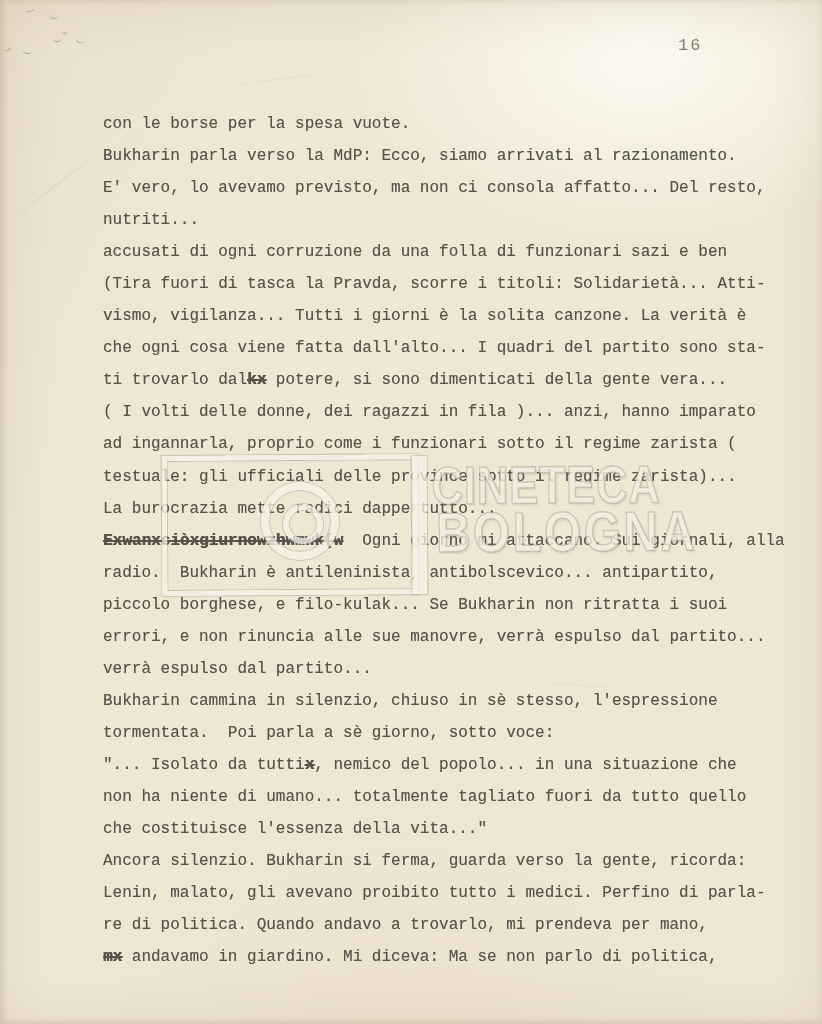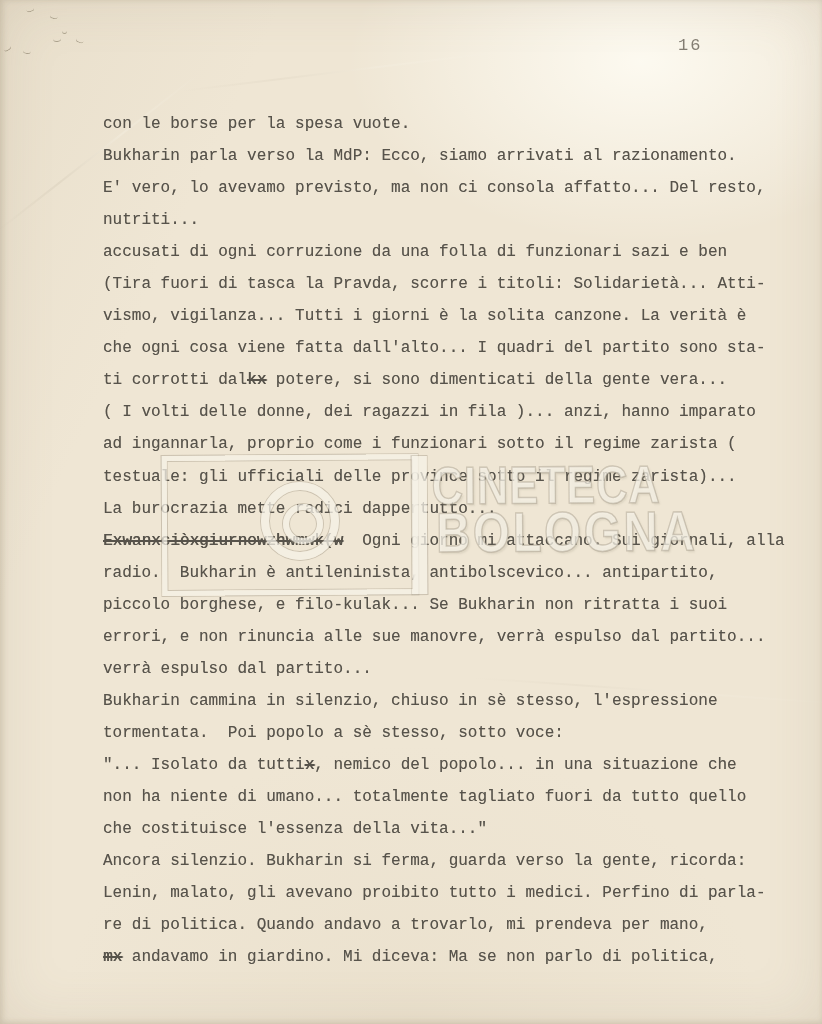--- a/index.html
+++ b/index.html
@@ -33,21 +33,21 @@
   }
   #typed-text{
     position:absolute;left:103px;top:108px;width:700px;
     font-size:16px;color:var(--ink,#57534b);
     text-shadow:0 0 0.6px rgba(87,83,75,0.5);
   }
   .line{height:32.05px;line-height:32.05px;white-space:pre;}
   .strike{
     text-decoration:line-through;
     text-decoration-thickness:2.2px;
-    font-weight:400;
+    font-weight:700;
     text-shadow:0.5px 0 0 currentColor;
     text-align:right;
   }
   .watermark{position:absolute;left:160px;top:446px;width:560px;height:155px;pointer-events:none;transform:rotate(-0.4deg);}
   .wm-box{
     position:absolute;left:2px;top:8px;width:246px;height:130px;
     border:5px solid var(--watermark-fill);
     box-shadow:0 0 0 1px var(--watermark-edge), inset 0 0 0 1px var(--watermark-edge);
   }
   .wm-ring-outer{
@@ -97,32 +97,32 @@
 
   <div id="typed-text">
       <div class="line"><span>con le borse per la spesa vuote.</span></div>
       <div class="line"><span>Bukharin parla verso la MdP: Ecco, siamo arrivati al razionamento.</span></div>
       <div class="line"><span>E' vero, lo avevamo previsto, ma non ci consola affatto... Del resto,</span></div>
       <div class="line"><span>nutriti...</span></div>
       <div class="line"><span>accusati di ogni corruzione da una folla di funzionari sazi e ben</span></div>
       <div class="line"><span>(Tira fuori di tasca la Pravda, scorre i titoli: Solidarietà... Atti-</span></div>
       <div class="line"><span>vismo, vigilanza... Tutti i giorni è la solita canzone. La verità è</span></div>
       <div class="line"><span>che ogni cosa viene fatta dall'alto... I quadri del partito sono sta-</span></div>
-      <div class="line"><span>ti corrotti dal</span><span class="strike">kx</span><span> potere, si sono dimenticati della gente vera...</span></div>
+      <div class="line"><span>ti trovarlo dal</span><span class="strike">kx</span><span> potere, si sono dimenticati della gente vera...</span></div>
       <div class="line"><span>( I volti delle donne, dei ragazzi in fila )... anzi, hanno imparato</span></div>
       <div class="line"><span>ad ingannarla, proprio come i funzionari sotto il regime zarista (</span></div>
       <div class="line"><span>testuale: gli ufficiali delle province sotto il regime zarista)...</span></div>
       <div class="line"><span>La burocrazia mette radici dappertutto...</span></div>
       <div class="line"><span class="strike">Exwanxciòxgiurnowzhwmwk(w</span><span>  Ogni giorno mi attaccano. Sui giornali, alla</span></div>
       <div class="line"><span>radio.  Bukharin è antileninista, antibolscevico... antipartito,</span></div>
       <div class="line"><span>piccolo borghese, e filo-kulak... Se Bukharin non ritratta i suoi</span></div>
       <div class="line"><span>errori, e non rinuncia alle sue manovre, verrà espulso dal partito...</span></div>
       <div class="line"><span>verrà espulso dal partito...</span></div>
       <div class="line"><span>Bukharin cammina in silenzio, chiuso in sè stesso, l'espressione</span></div>
-      <div class="line"><span>tormentata.  Poi popolo a sè stesso, sotto voce:</span></div>
+      <div class="line"><span>tormentata.  Poi parla a sè giorno, sotto voce:</span></div>
       <div class="line"><span>"... Isolato da tutti</span><span class="strike">x</span><span>, nemico del popolo... in una situazione che</span></div>
       <div class="line"><span>non ha niente di umano... totalmente tagliato fuori da tutto quello</span></div>
       <div class="line"><span>che costituisce l'essenza della vita..."</span></div>
       <div class="line"><span>Ancora silenzio. Bukharin si ferma, guarda verso la gente, ricorda:</span></div>
       <div class="line"><span>Lenin, malato, gli avevano proibito tutto i medici. Perfino di parla-</span></div>
       <div class="line"><span>re di politica. Quando andavo a trovarlo, mi prendeva per mano,</span></div>
       <div class="line"><span class="strike">mx</span><span> andavamo in giardino. Mi diceva: Ma se non parlo di politica,</span></div>
     </div>
 
   <div class="watermark">

